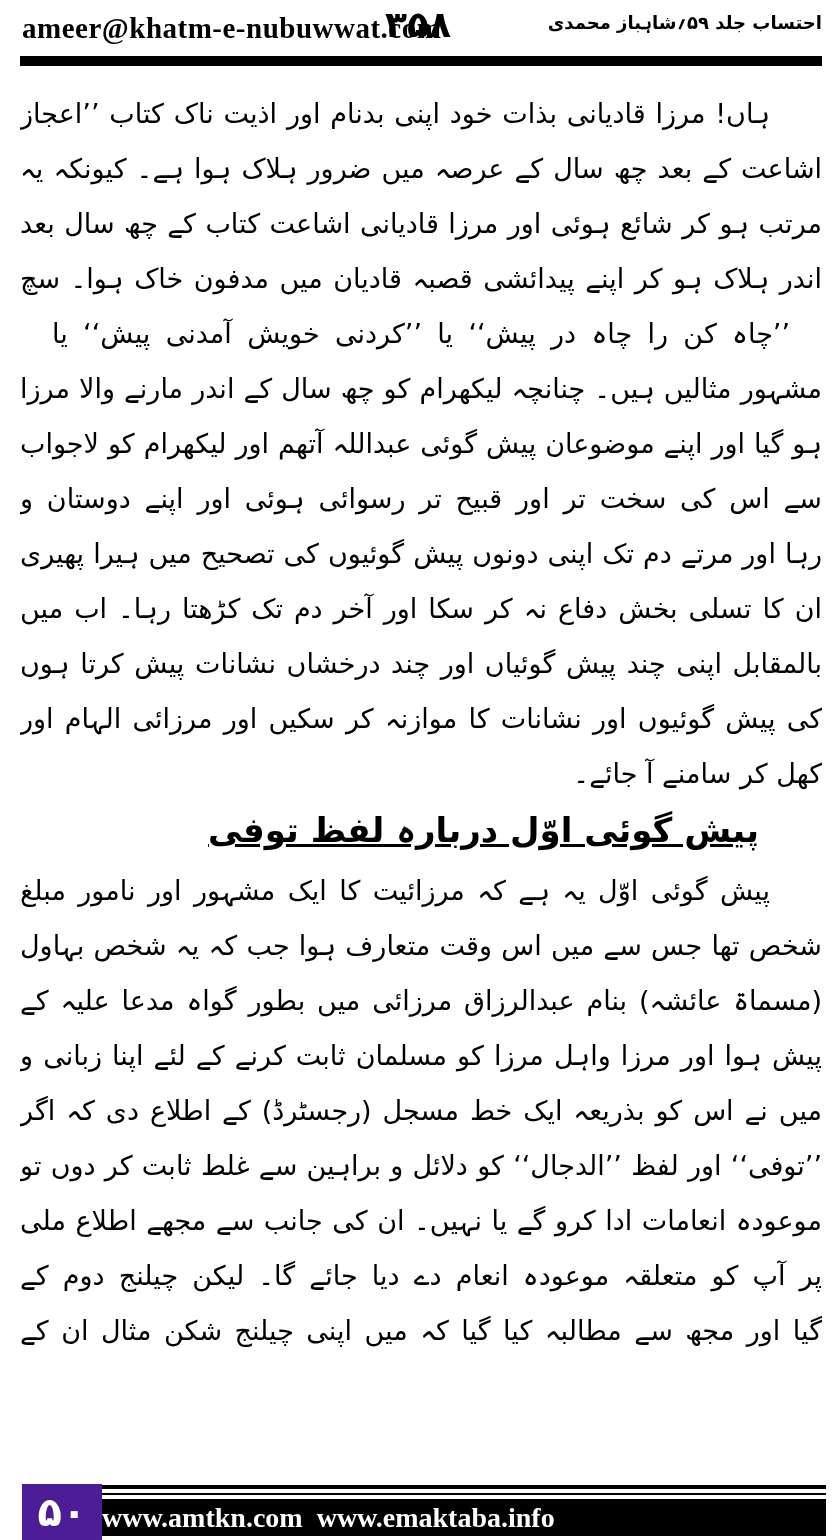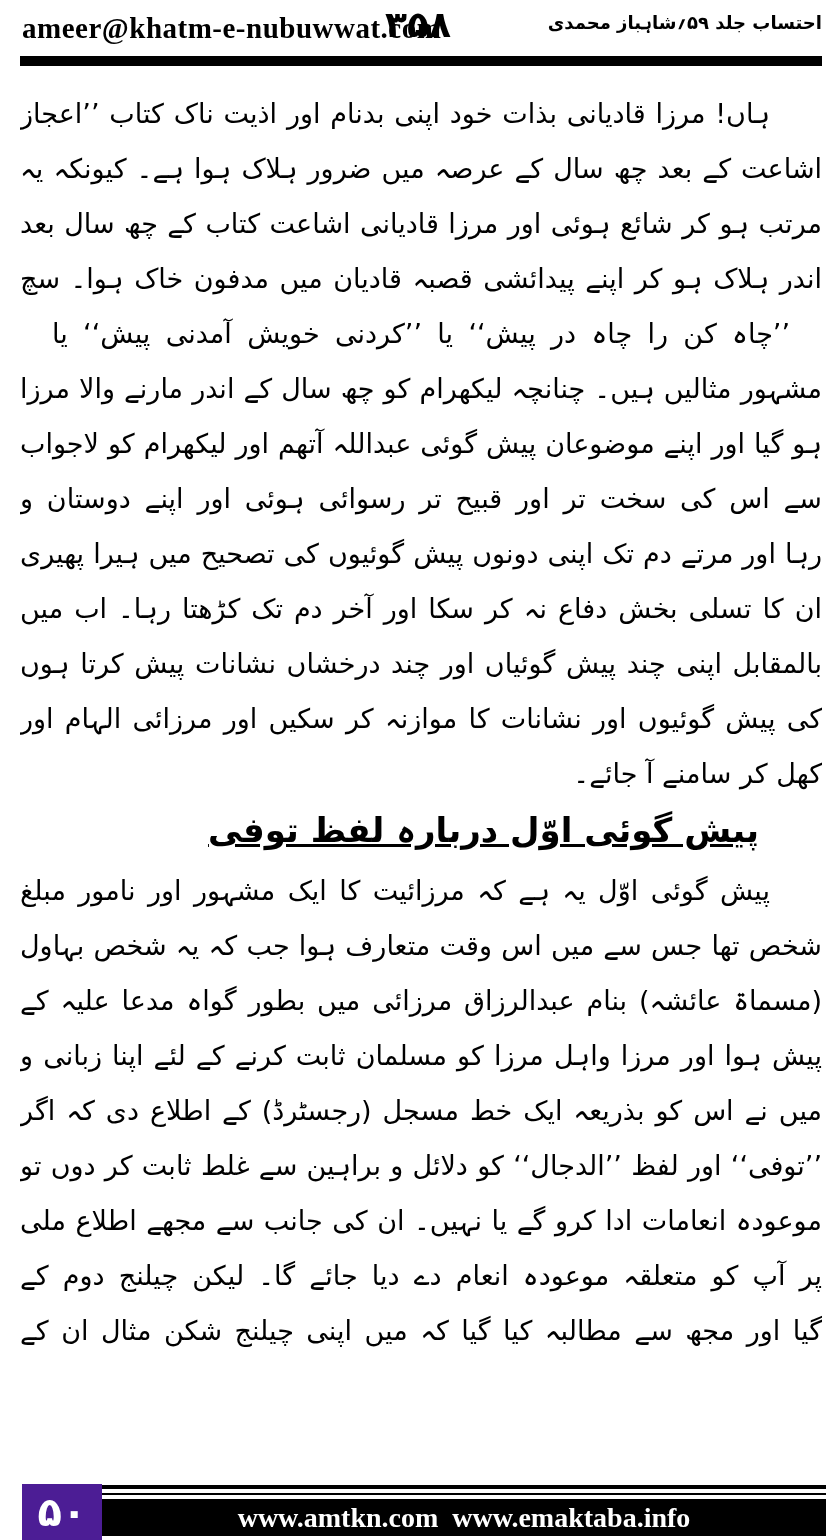--- a/index.html
+++ b/index.html
@@ -81,21 +81,21 @@
   }
   .ftr-rule-thin {
     position: absolute; left: 102px; right: 14px; top: 1493px;
     height: 2px; background: #000000;
   }
   .ftr-bar {
     position: absolute; left: 102px; right: 14px; top: 1499px;
     height: 37px; background: #000000; color: #ffffff;
     font-family: "Liberation Serif", serif;
     font-weight: bold; font-size: 28px;
-    display: flex; align-items: center; justify-content: center;
+    display: flex; align-items: center; 
     gap: 14px; white-space: nowrap;
   }
   .ftr-bar span { color: #ffffff; }
 </style>
 </head>
 <body>
 
 <div class="page">
 
   <div class="hdr">

